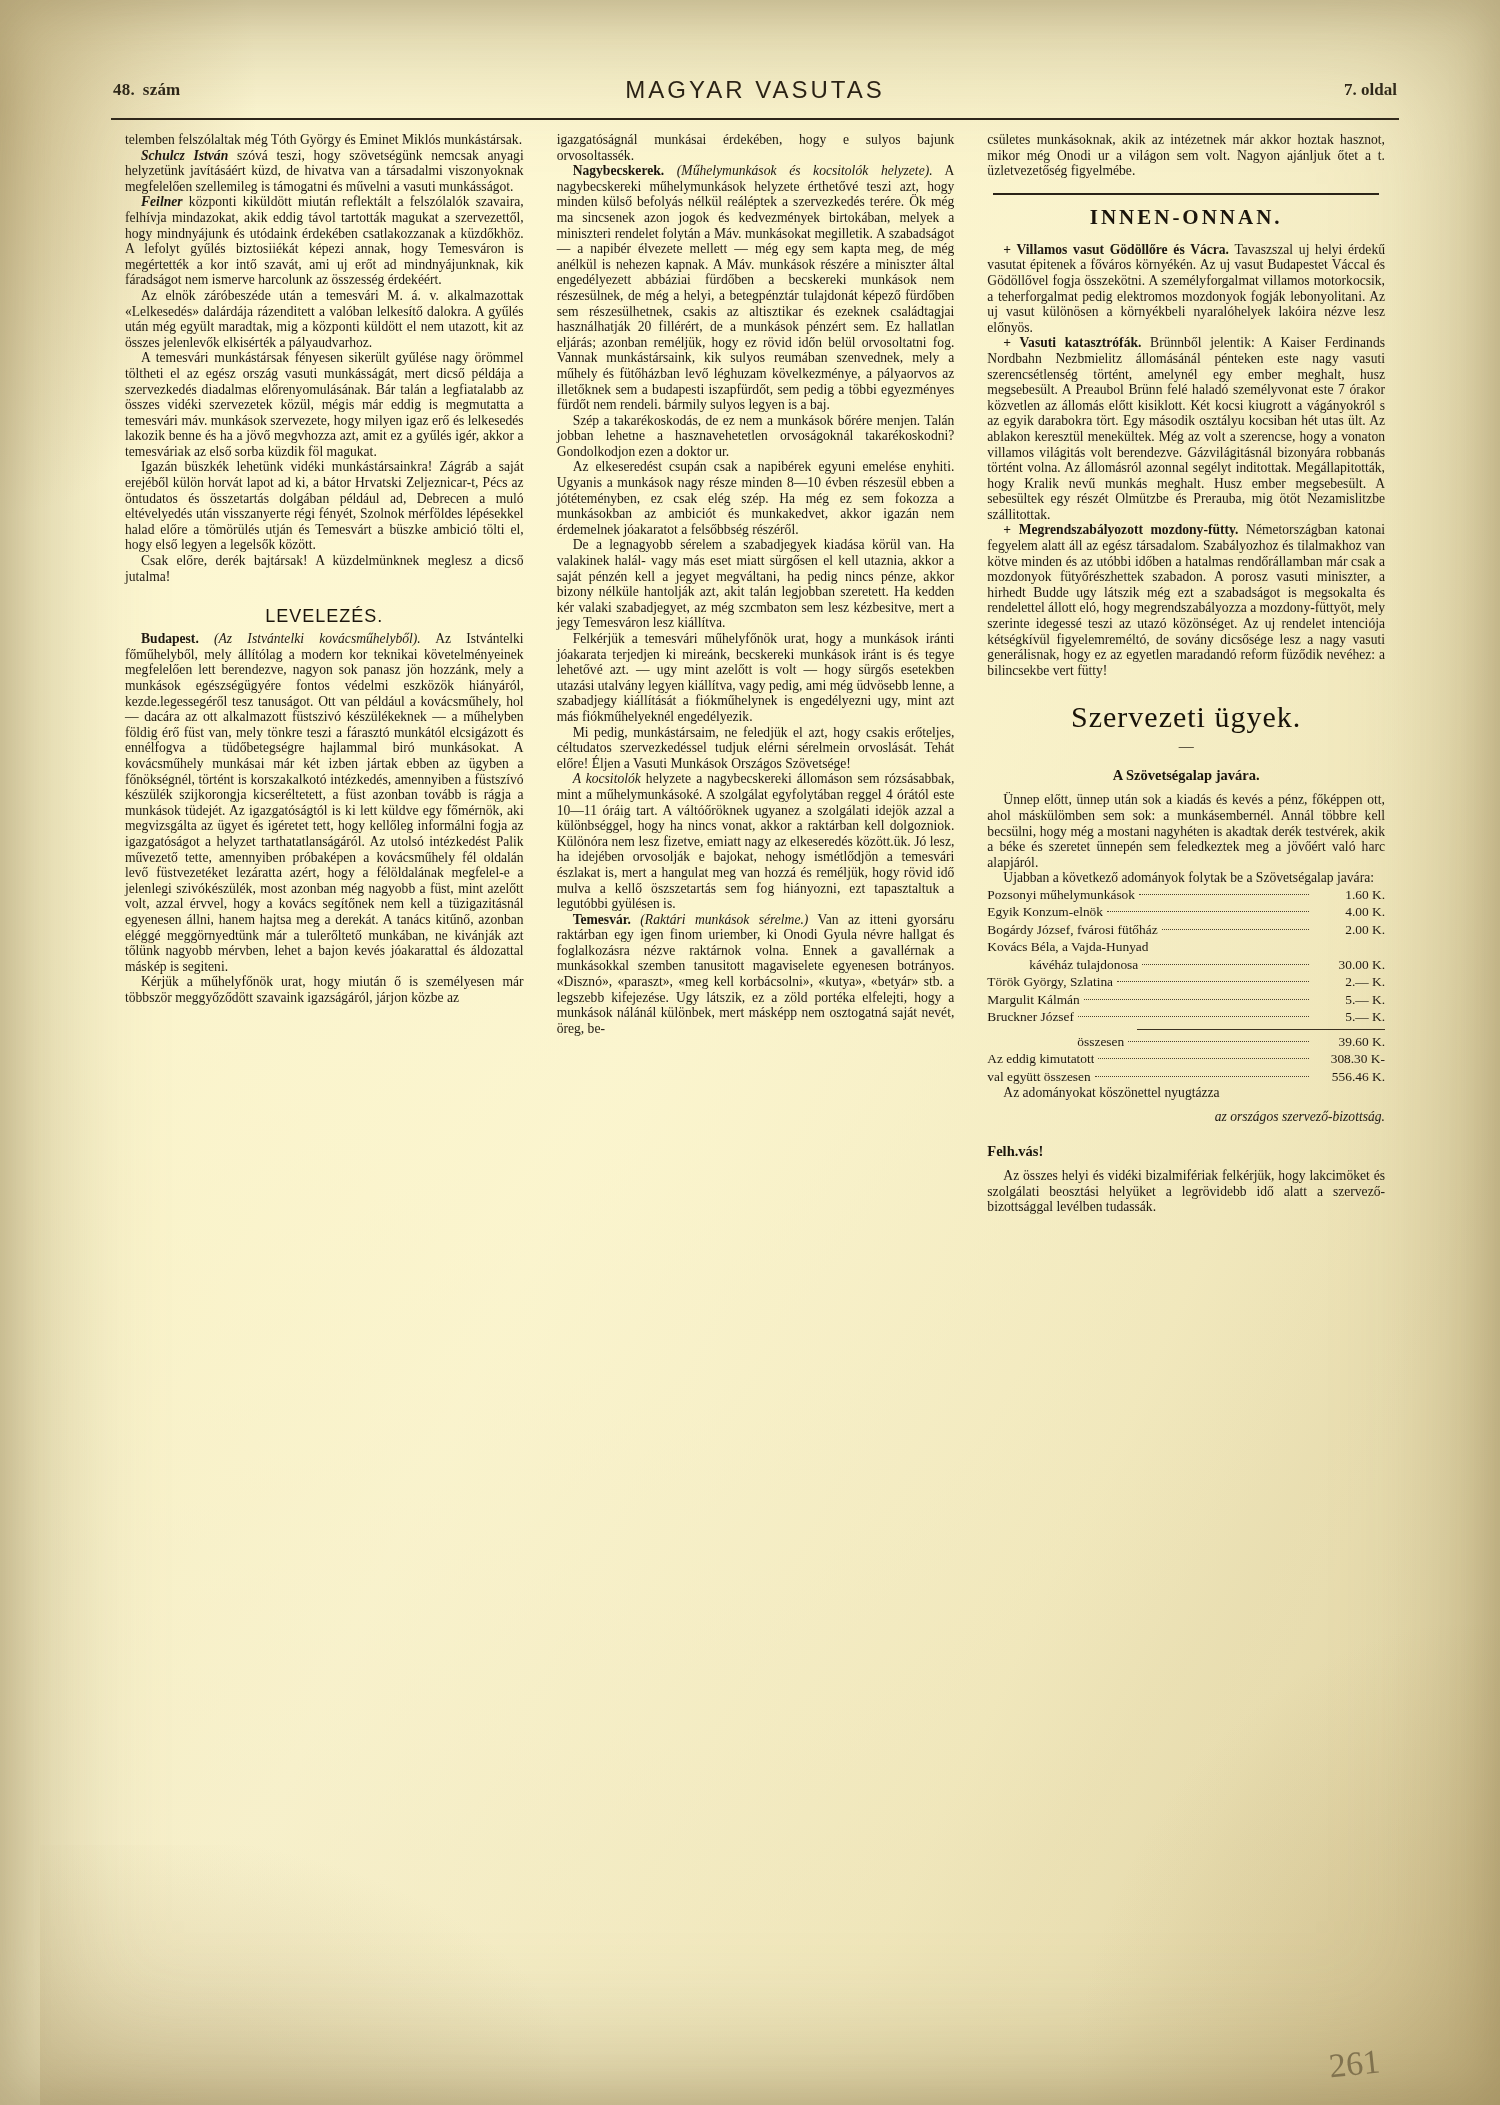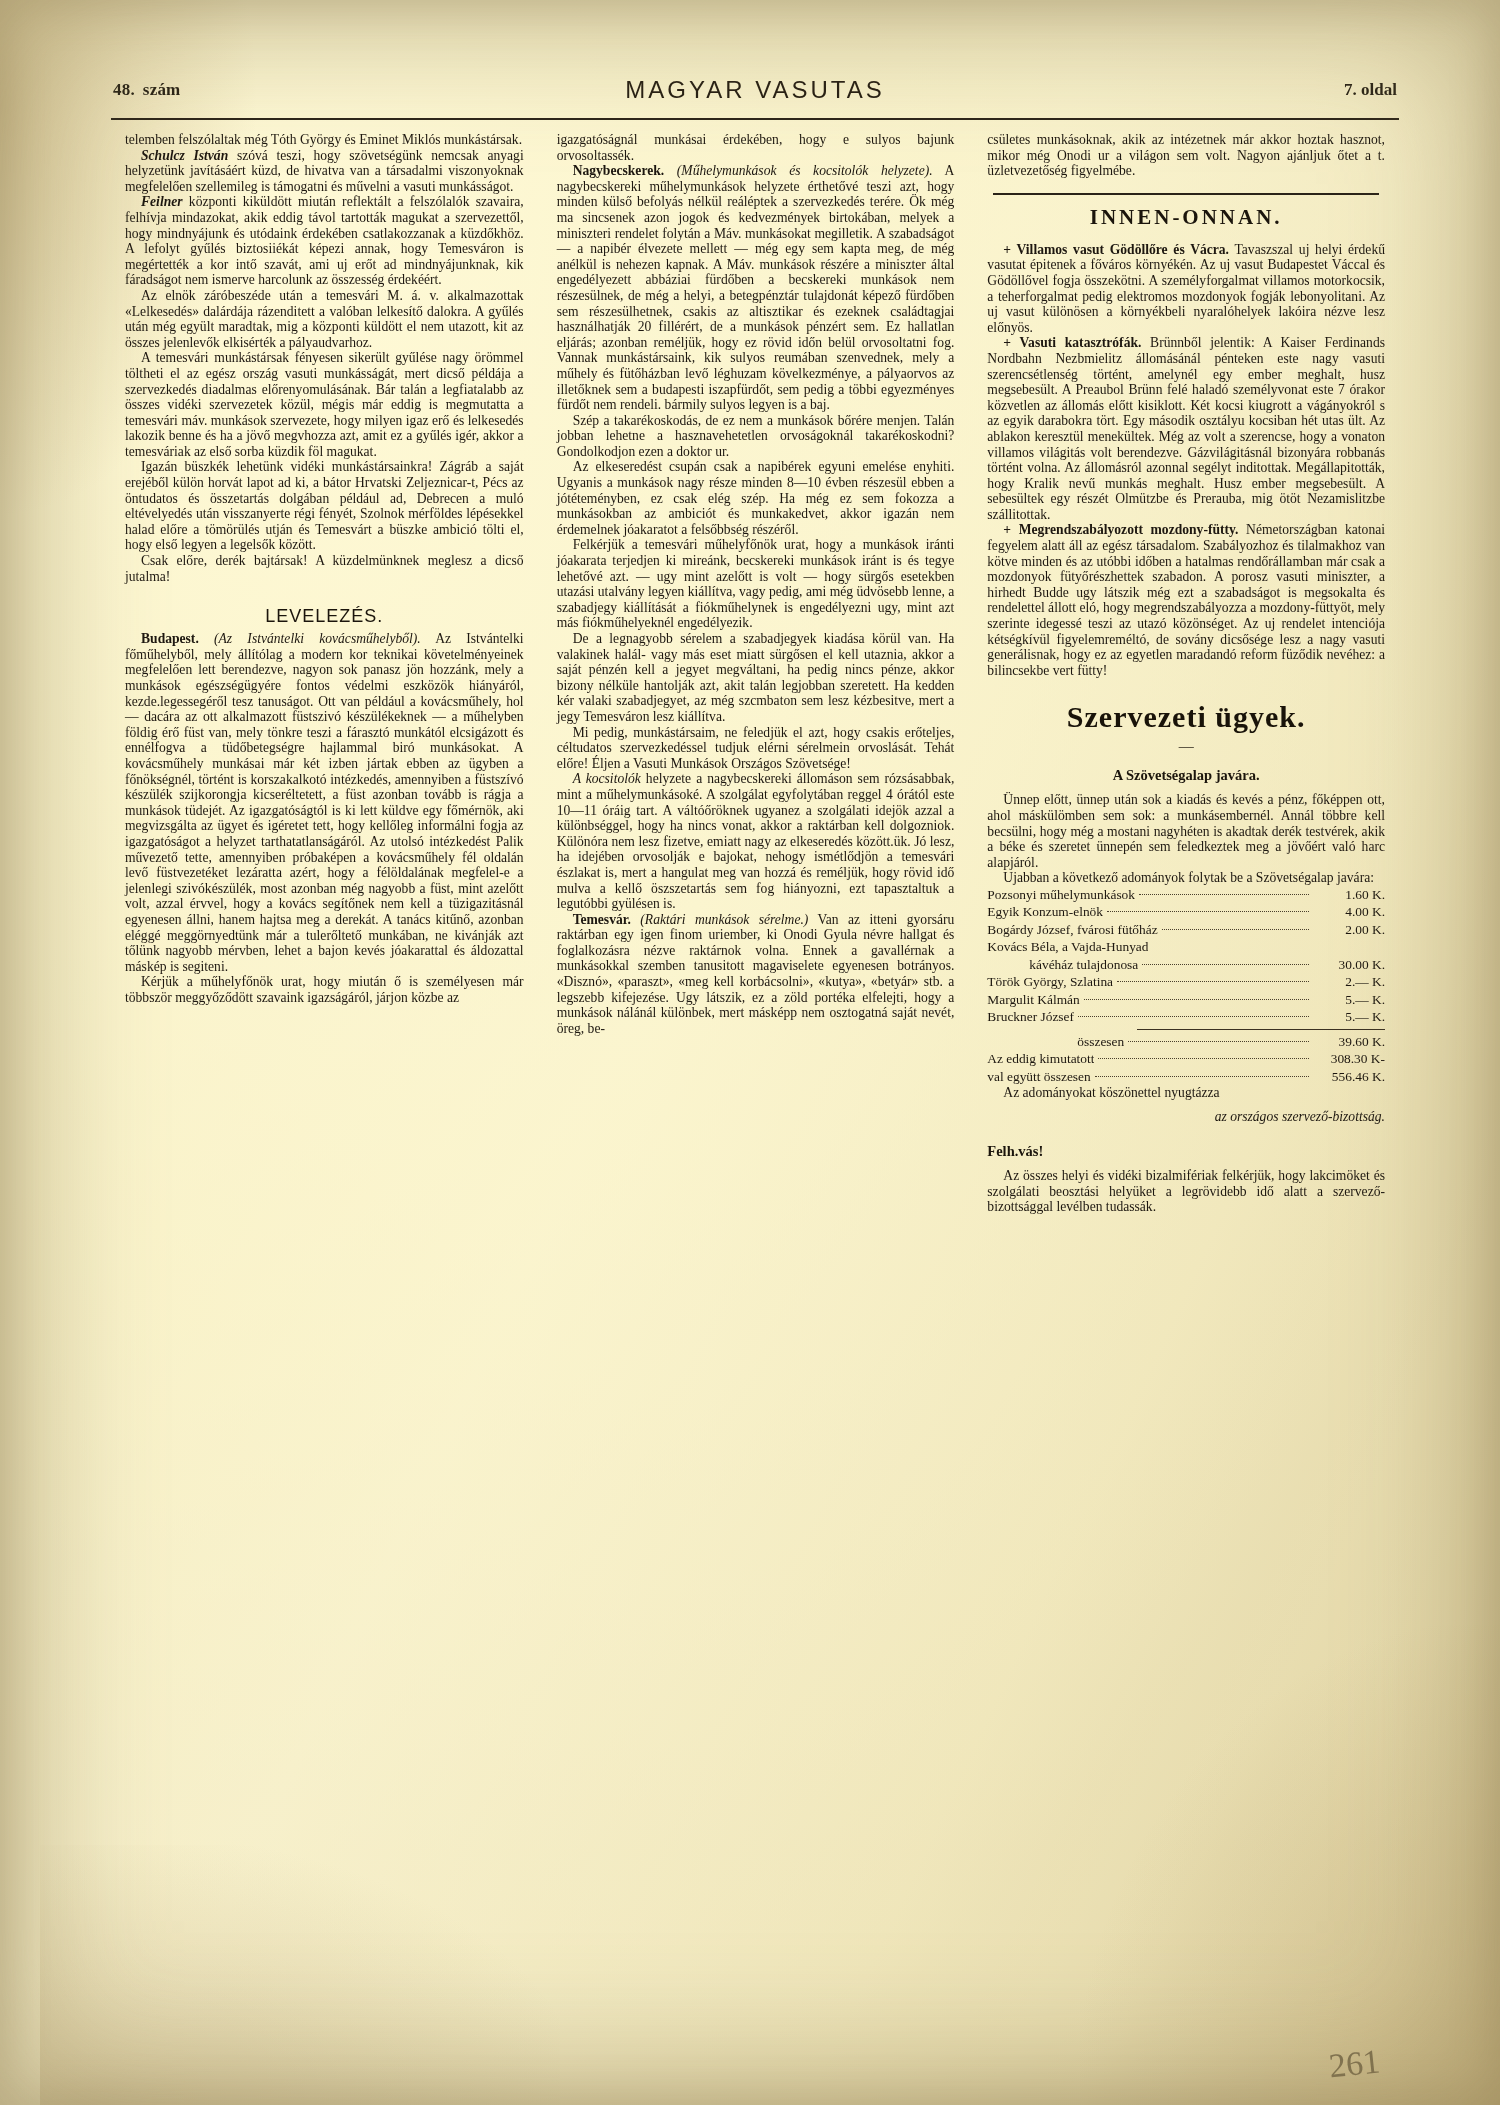--- a/index.html
+++ b/index.html
@@ -140,21 +140,21 @@
     font-family: Liberation Serif, serif;
     font-weight: bold;
     letter-spacing: 3px;
     margin: 0 0 12px 0;
     color: #1b150c;
   }
   h2.szervezeti {
     text-align: center;
     font-size: 30px;
     font-family: "Liberation Serif", serif;
-    font-weight: bold;
+    font-weight: normal;
     letter-spacing: 1px;
     margin: 22px 0 4px 0;
     color: #191309;
   }
   h3.sub {
     text-align: center;
     font-size: 14.5px;
     font-weight: bold;
     margin: 12px 0 8px 0;
     color: #1b150c;
@@ -253,22 +253,22 @@
 
         <p><span class="bd">Budapest.</span><span class="it"> (Az Istvántelki kovácsműhelyből).</span><span> Az Istvántelki főműhelyből, mely állítólag a modern kor teknikai követelményeinek megfelelően lett berendezve, nagyon sok panasz jön hozzánk, mely a munkások egészségügyére fontos védelmi eszközök hiányáról, kezde.legessegéről tesz tanuságot. Ott van például a kovácsműhely, hol — dacára az ott alkalmazott füstszivó készülékeknek — a műhelyben földig érő füst van, mely tönkre teszi a fárasztó munkától elcsigázott és ennélfogva a tüdőbetegségre hajlammal biró munkásokat. A kovácsműhely munkásai már két izben jártak ebben az ügyben a főnökségnél, történt is korszakalkotó intézkedés, amennyiben a füstszívó készülék szijkorongja kicseréltetett, a füst azonban tovább is rágja a munkások tüdejét. Az igazgatóságtól is ki lett küldve egy főmérnök, aki megvizsgálta az ügyet és igéretet tett, hogy kellőleg informálni fogja az igazgatóságot a helyzet tarthatatlanságáról. Az utolsó intézkedést Palik művezető tette, amennyiben próbaképen a kovácsműhely fél oldalán levő füstvezetéket lezáratta azért, hogy a félöldalának megfelel-e a jelenlegi szivókészülék, most azonban még nagyobb a füst, mint azelőtt volt, azzal érvvel, hogy a kovács segítőnek nem kell a tüzigazitásnál egyenesen állni, hanem hajtsa meg a derekát. A tanács kitűnő, azonban eléggé meggörnyedtünk már a tulerőltető munkában, ne kivánják azt tőlünk nagyobb mérvben, lehet a bajon kevés jóakarattal és áldozattal máskép is segiteni.</span></p>
         <p>Kérjük a műhelyfőnök urat, hogy miután ő is személyesen már többször meggyőződött szavaink igazságáról, járjon közbe az</p>
       </div>
 
       <div class="col">
         <p class="noind">igazgatóságnál munkásai érdekében, hogy e sulyos bajunk orvosoltassék.</p>
         <p><span class="bd">Nagybecskerek.</span><span class="it"> (Műhelymunkások és kocsitolók helyzete).</span><span> A nagybecskereki műhelymunkások helyzete érthetővé teszi azt, hogy minden külső befolyás nélkül reáléptek a szervezkedés terére. Ök még ma sincsenek azon jogok és kedvezmények birtokában, melyek a miniszteri rendelet folytán a Máv. munkásokat megilletik. A szabadságot — a napibér élvezete mellett — még egy sem kapta meg, de még anélkül is nehezen kapnak. A Máv. munkások részére a miniszter által engedélyezett abbáziai fürdőben a becskereki munkások nem részesülnek, de még a helyi, a betegpénztár tulajdonát képező fürdőben sem részesülhetnek, csakis az altisztikar és ezeknek családtagjai használhatják 20 fillérért, de a munkások pénzért sem. Ez hallatlan eljárás; azonban reméljük, hogy ez rövid időn belül orvosoltatni fog. Vannak munkástársaink, kik sulyos reumában szenvednek, mely a műhely és fütőházban levő léghuzam kövelkezménye, a pályaorvos az illetőknek sem a budapesti iszapfürdőt, sem pedig a többi egyezményes fürdőt nem rendeli. bármily sulyos legyen is a baj.</span></p>
         <p>Szép a takarékoskodás, de ez nem a munkások bőrére menjen. Talán jobban lehetne a hasznavehetetlen orvoságoknál takarékoskodni? Gondolkodjon ezen a doktor ur.</p>
         <p>Az elkeseredést csupán csak a napibérek egyuni emelése enyhiti. Ugyanis a munkások nagy része minden 8—10 évben részesül ebben a jótéteményben, ez csak elég szép. Ha még ez sem fokozza a munkásokban az ambiciót és munkakedvet, akkor igazán nem érdemelnek jóakaratot a felsőbbség részéről.</p>
+        <p>De a legnagyobb sérelem a szabadjegyek kiadása körül van. Ha valakinek halál- vagy más eset miatt sürgősen el kell utaznia, akkor a saját pénzén kell a jegyet megváltani, ha pedig nincs pénze, akkor bizony nélküle hantolják azt, akit talán legjobban szeretett. Ha kedden kér valaki szabadjegyet, az még szcmbaton sem lesz kézbesitve, mert a jegy Temesváron lesz kiállítva.</p>
         <p>Felkérjük a temesvári műhelyfőnök urat, hogy a munkások iránti jóakarata terjedjen ki mireánk, becskereki munkások iránt is és tegye lehetővé azt. — ugy mint azelőtt is volt — hogy sürgős esetekben utazási utalvány legyen kiállítva, vagy pedig, ami még üdvösebb lenne, a szabadjegy kiállítását a fiókműhelynek is engedélyezni ugy, mint azt más fiókműhelyeknél engedélyezik.</p>
-        <p>De a legnagyobb sérelem a szabadjegyek kiadása körül van. Ha valakinek halál- vagy más eset miatt sürgősen el kell utaznia, akkor a saját pénzén kell a jegyet megváltani, ha pedig nincs pénze, akkor bizony nélküle hantolják azt, akit talán legjobban szeretett. Ha kedden kér valaki szabadjegyet, az még szcmbaton sem lesz kézbesitve, mert a jegy Temesváron lesz kiállítva.</p>
         <p>Mi pedig, munkástársaim, ne feledjük el azt, hogy csakis erőteljes, céltudatos szervezkedéssel tudjuk elérni sérelmein orvoslását. Tehát előre! Éljen a Vasuti Munkások Országos Szövetsége!</p>
         <p><span class="it">A kocsitolók</span><span> helyzete a nagybecskereki állomáson sem rózsásabbak, mint a műhelymunkásoké. A szolgálat egyfolytában reggel 4 órától este 10—11 óráig tart. A váltóőröknek ugyanez a szolgálati idejök azzal a különbséggel, hogy ha nincs vonat, akkor a raktárban kell dolgozniok. Különóra nem lesz fizetve, emiatt nagy az elkeseredés között.ük. Jó lesz, ha idejében orvosolják e bajokat, nehogy ismétlődjön a temesvári észlakat is, mert a hangulat meg van hozzá és reméljük, hogy rövid idő mulva a kellő öszszetartás sem fog hiányozni, ezt tapasztaltuk a legutóbbi gyülésen is.</span></p>
         <p><span class="bd">Temesvár.</span><span class="it"> (Raktári munkások sérelme.)</span><span> Van az itteni gyorsáru raktárban egy igen finom uriember, ki Onodi Gyula névre hallgat és foglalkozásra nézve raktárnok volna. Ennek a gavallérnak a munkásokkal szemben tanusitott magaviselete egyenesen botrányos. «Disznó», «paraszt», «meg kell korbácsolni», «kutya», «betyár» stb. a legszebb kifejezése. Ugy látszik, ez a zöld portéka elfelejti, hogy a munkások nálánál különbek, mert másképp nem osztogatná saját nevét, öreg, be-</span></p>
       </div>
 
       <div class="col">
         <p class="noind">csületes munkásoknak, akik az intézetnek már akkor hoztak hasznot, mikor még Onodi ur a világon sem volt. Nagyon ajánljuk őtet a t. üzletvezetőség figyelmébe.</p>
 
         <hr class="hr-top">
         <h2 class="innen">INNEN-ONNAN.</h2>

